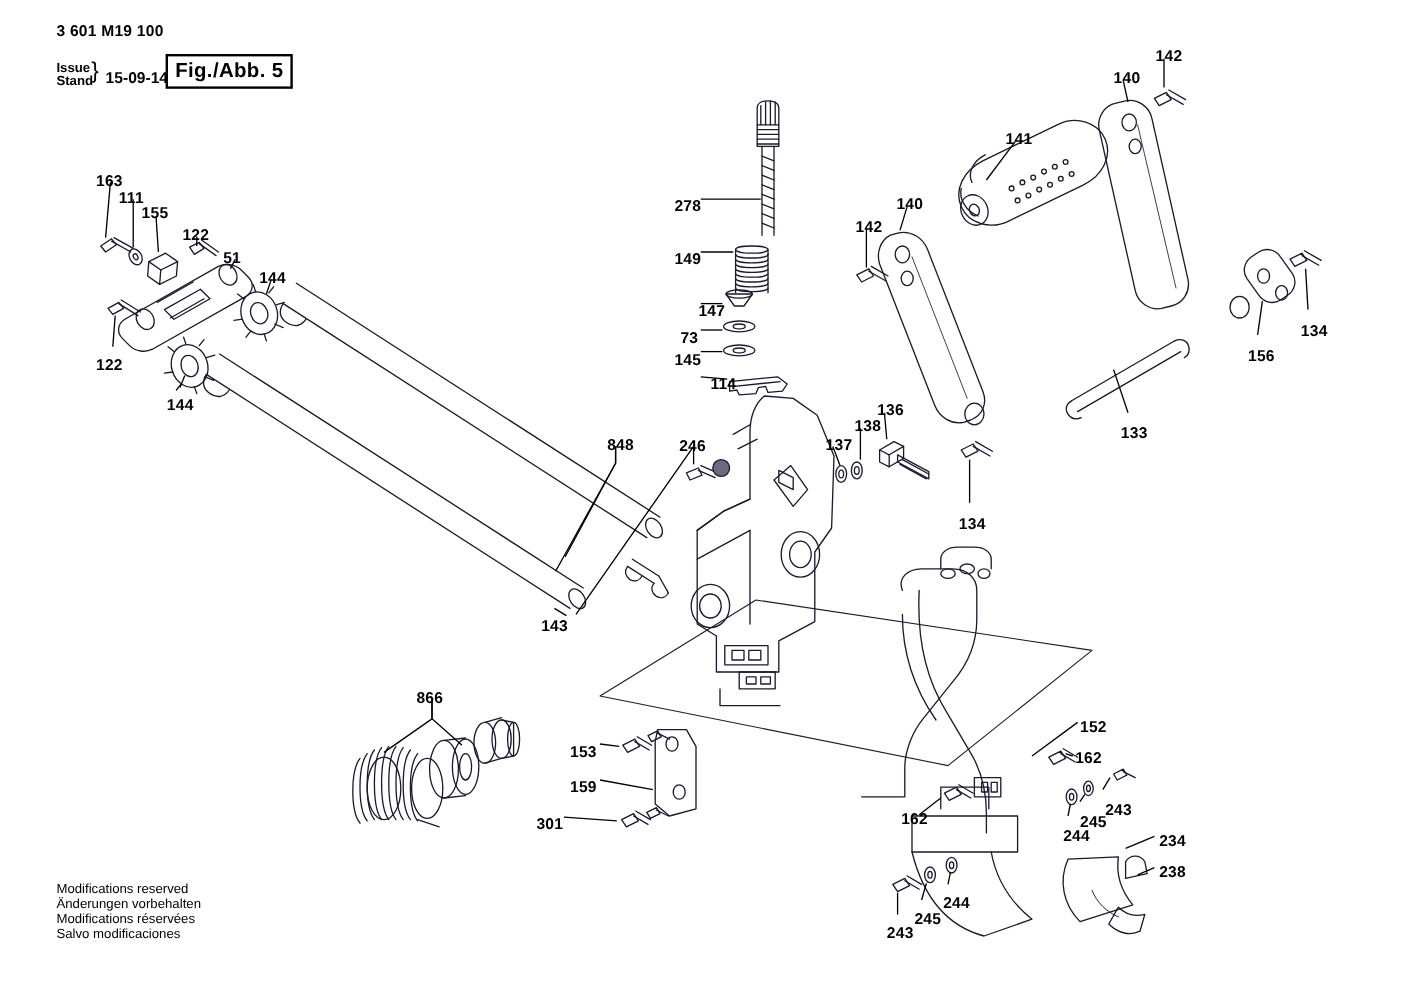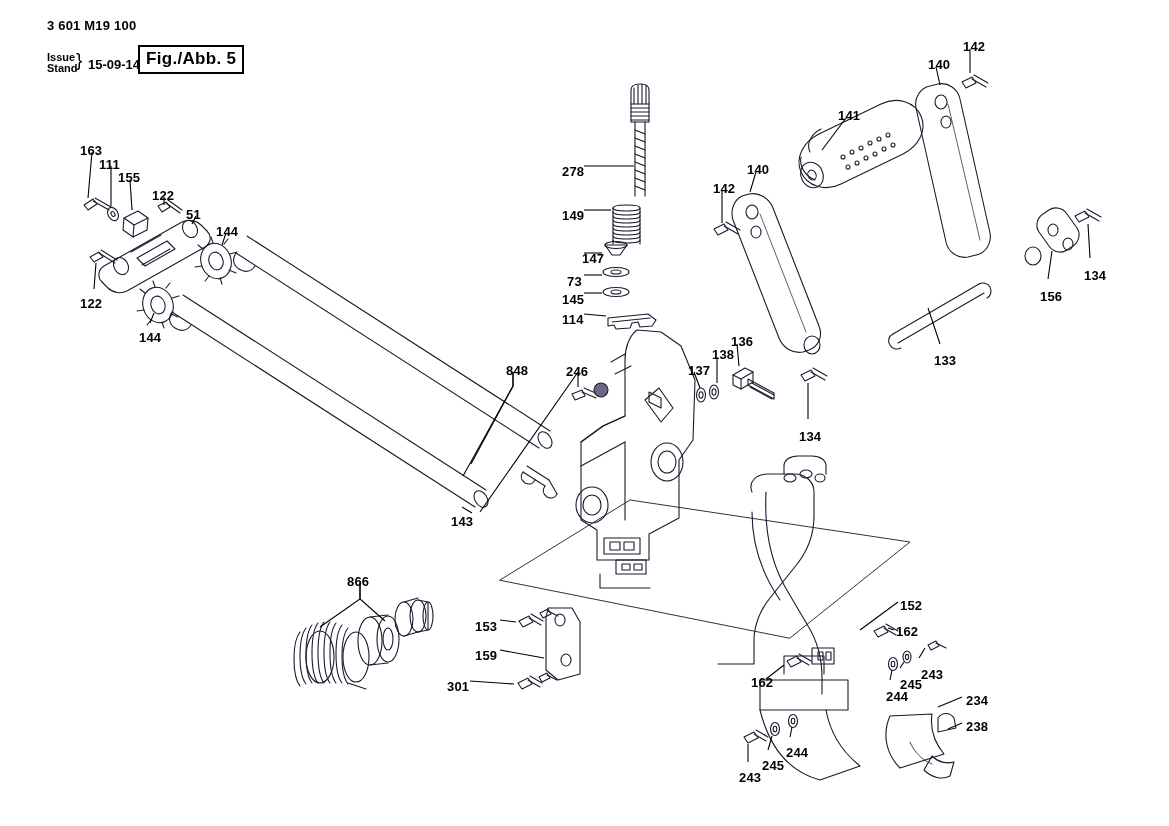--- a/index.html
+++ b/index.html
@@ -454,20 +454,26 @@
 
   <div class="hdr">3 601 M19 100</div>
   <div class="hdr-row2">
     <span>Issue</span><br>
     <span>Stand</span>
   </div>
   <div class="hdr-brace">}</div>
   <div class="hdr-date">15-09-14</div>
   <div class="figbox">Fig./Abb. 5</div>
 
+  <div class="footer">
+    <div>Modifications reserved</div>
+    <div>Änderungen vorbehalten</div>
+    <div>Modifications réservées</div>
+    <div>Salvo modificaciones</div>
+  </div>
 
   <div id="callout-layer">
       <div class="lbl" style="left: 80px; top: 143px;">163</div>
       <div class="lbl" style="left: 99px; top: 157px;">111</div>
       <div class="lbl" style="left: 118px; top: 170px;">155</div>
       <div class="lbl" style="left: 152px; top: 188px;">122</div>
       <div class="lbl" style="left: 186px; top: 207px;">51</div>
       <div class="lbl" style="left: 216px; top: 224px;">144</div>
       <div class="lbl" style="left: 80px; top: 296px;">122</div>
       <div class="lbl" style="left: 139px; top: 330px;">144</div>
@@ -476,21 +482,21 @@
       <div class="lbl" style="left: 451px; top: 514px;">143</div>
       <div class="lbl" style="left: 347px; top: 574px;">866</div>
       <div class="lbl" style="left: 475px; top: 619px;">153</div>
       <div class="lbl" style="left: 475px; top: 648px;">159</div>
       <div class="lbl" style="left: 447px; top: 679px;">301</div>
       <div class="lbl" style="left: 562px; top: 164px;">278</div>
       <div class="lbl" style="left: 562px; top: 208px;">149</div>
       <div class="lbl" style="left: 562px; top: 251px; margin-left: 20px;">147</div>
       <div class="lbl" style="left: 567px; top: 274px;">73</div>
       <div class="lbl" style="left: 562px; top: 292px;">145</div>
-      <div class="lbl" style="left: 562px; top: 312px;">114</div>
+      <div class="lbl" style="left: 592px; top: 312px;">114</div>
       <div class="lbl" style="left: 688px; top: 363px;">137</div>
       <div class="lbl" style="left: 712px; top: 347px;">138</div>
       <div class="lbl" style="left: 731px; top: 334px;">136</div>
       <div class="lbl" style="left: 799px; top: 429px;">134</div>
       <div class="lbl" style="left: 713px; top: 181px;">142</div>
       <div class="lbl" style="left: 747px; top: 162px;">140</div>
       <div class="lbl" style="left: 838px; top: 108px;">141</div>
       <div class="lbl" style="left: 928px; top: 57px;">140</div>
       <div class="lbl" style="left: 963px; top: 39px;">142</div>
       <div class="lbl" style="left: 1084px; top: 268px;">134</div>

